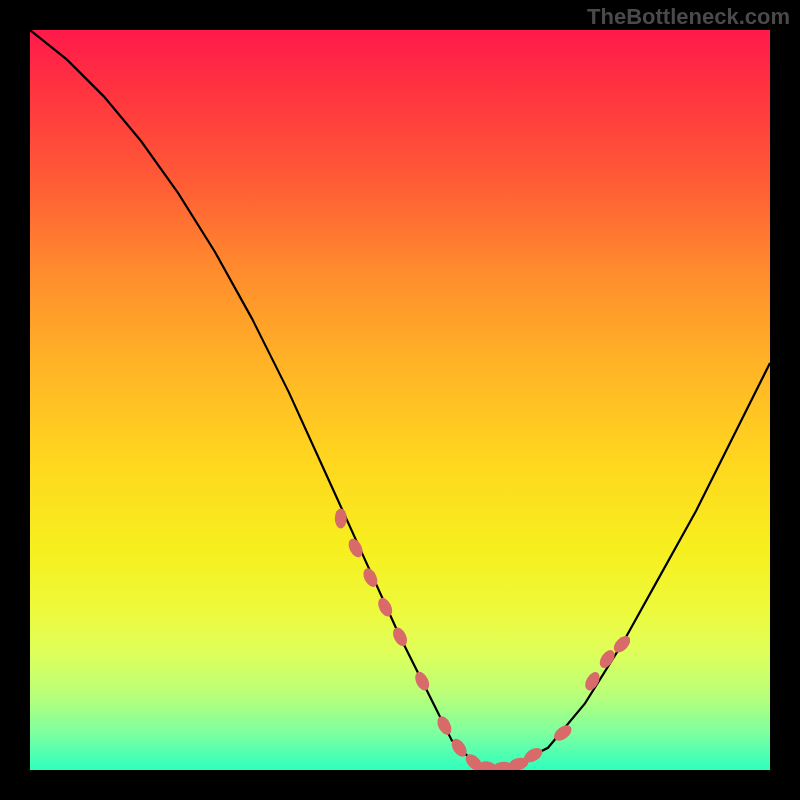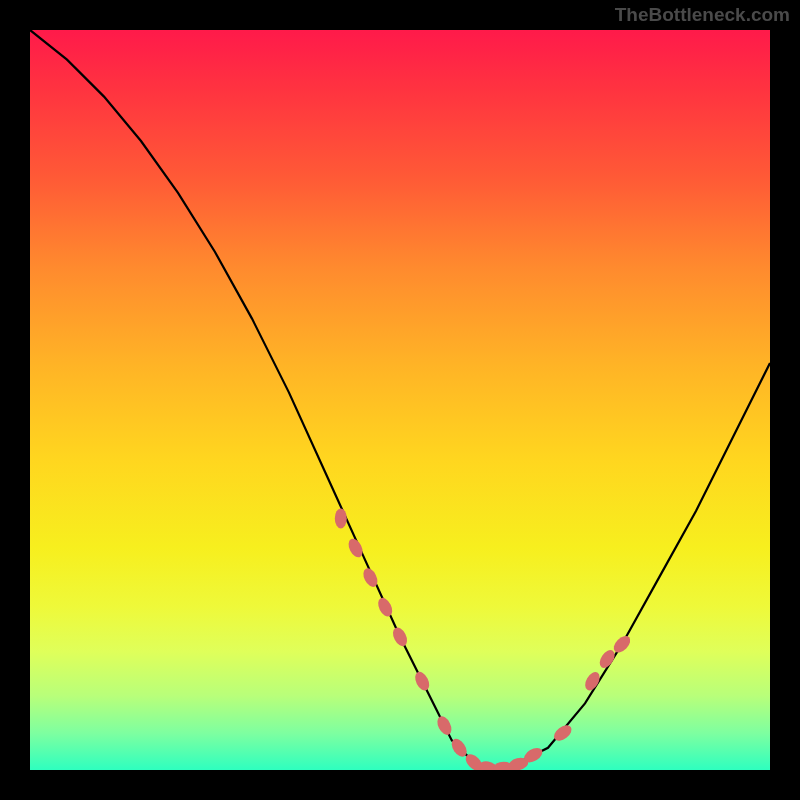--- a/index.html
+++ b/index.html
@@ -9,21 +9,21 @@
     background: #000;
     position: relative;
     font-family: Arial, sans-serif;
     overflow: hidden;
   }
   .watermark {
     position: absolute;
     top: 4px;
     right: 10px;
     color: #4a4a4a;
-    font-size: 19px;
+    font-size: 22px;
     font-weight: bold;
     z-index: 10;
   }
   .plot-area {
     position: absolute;
     left: 30px;
     top: 30px;
     width: 740px;
     height: 740px;
     background: linear-gradient(to bottom,

